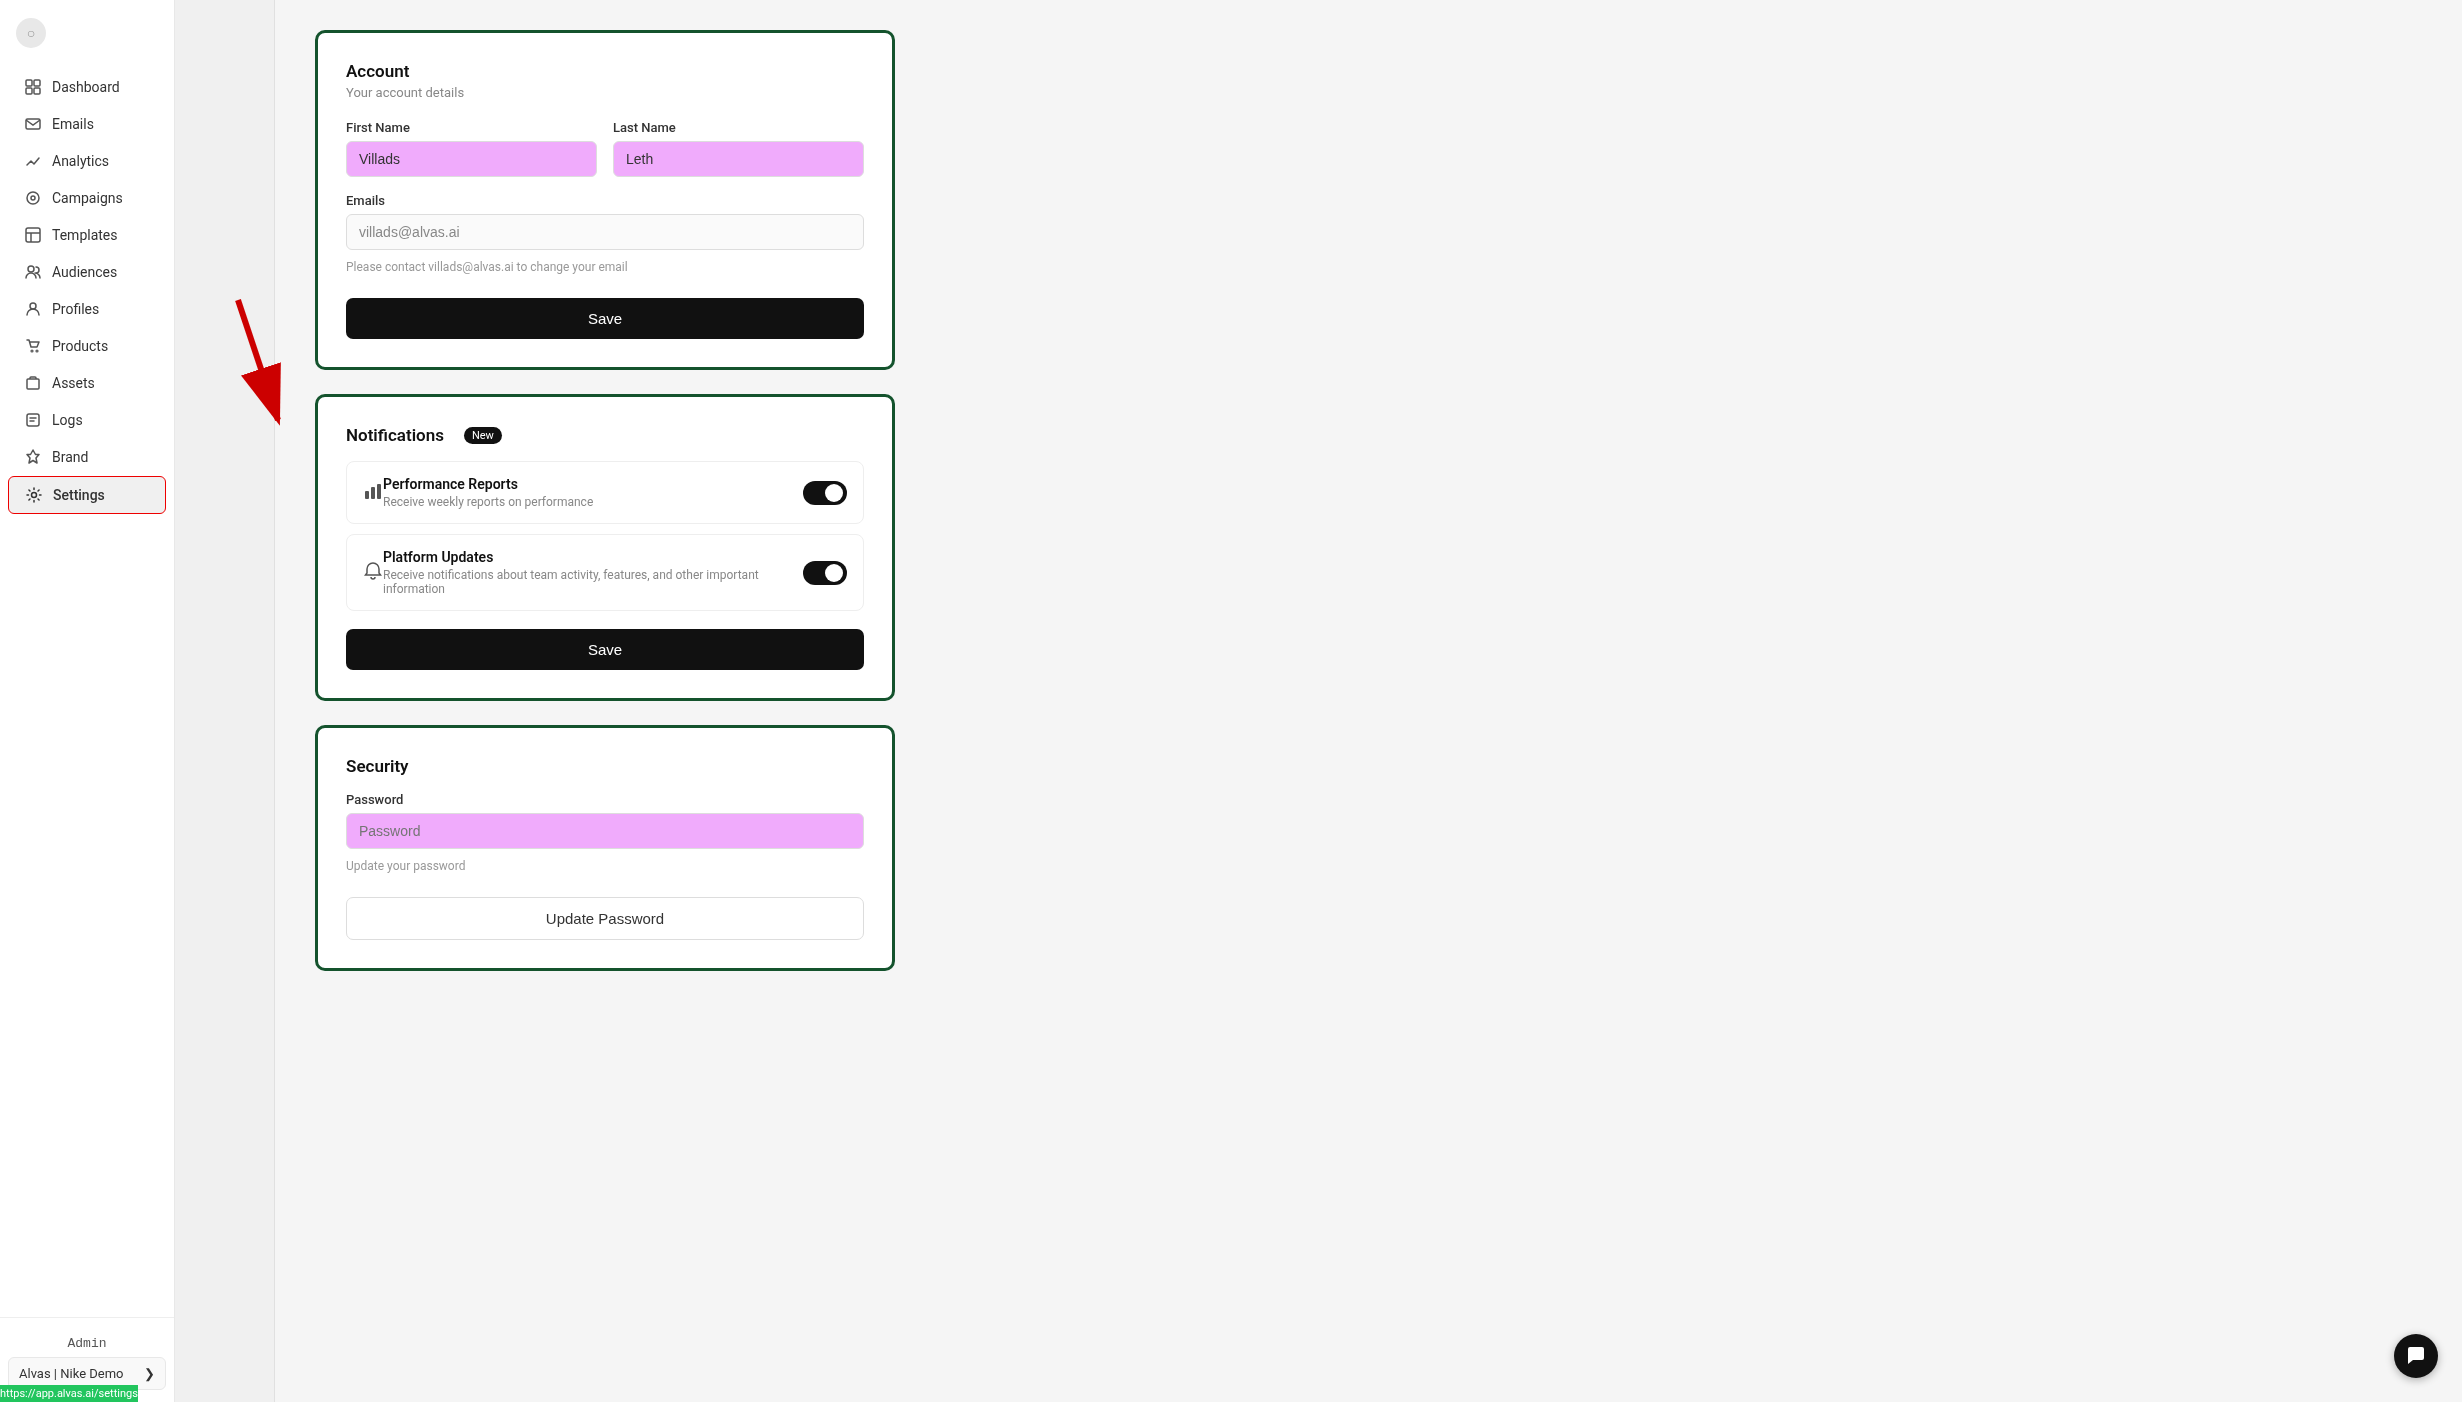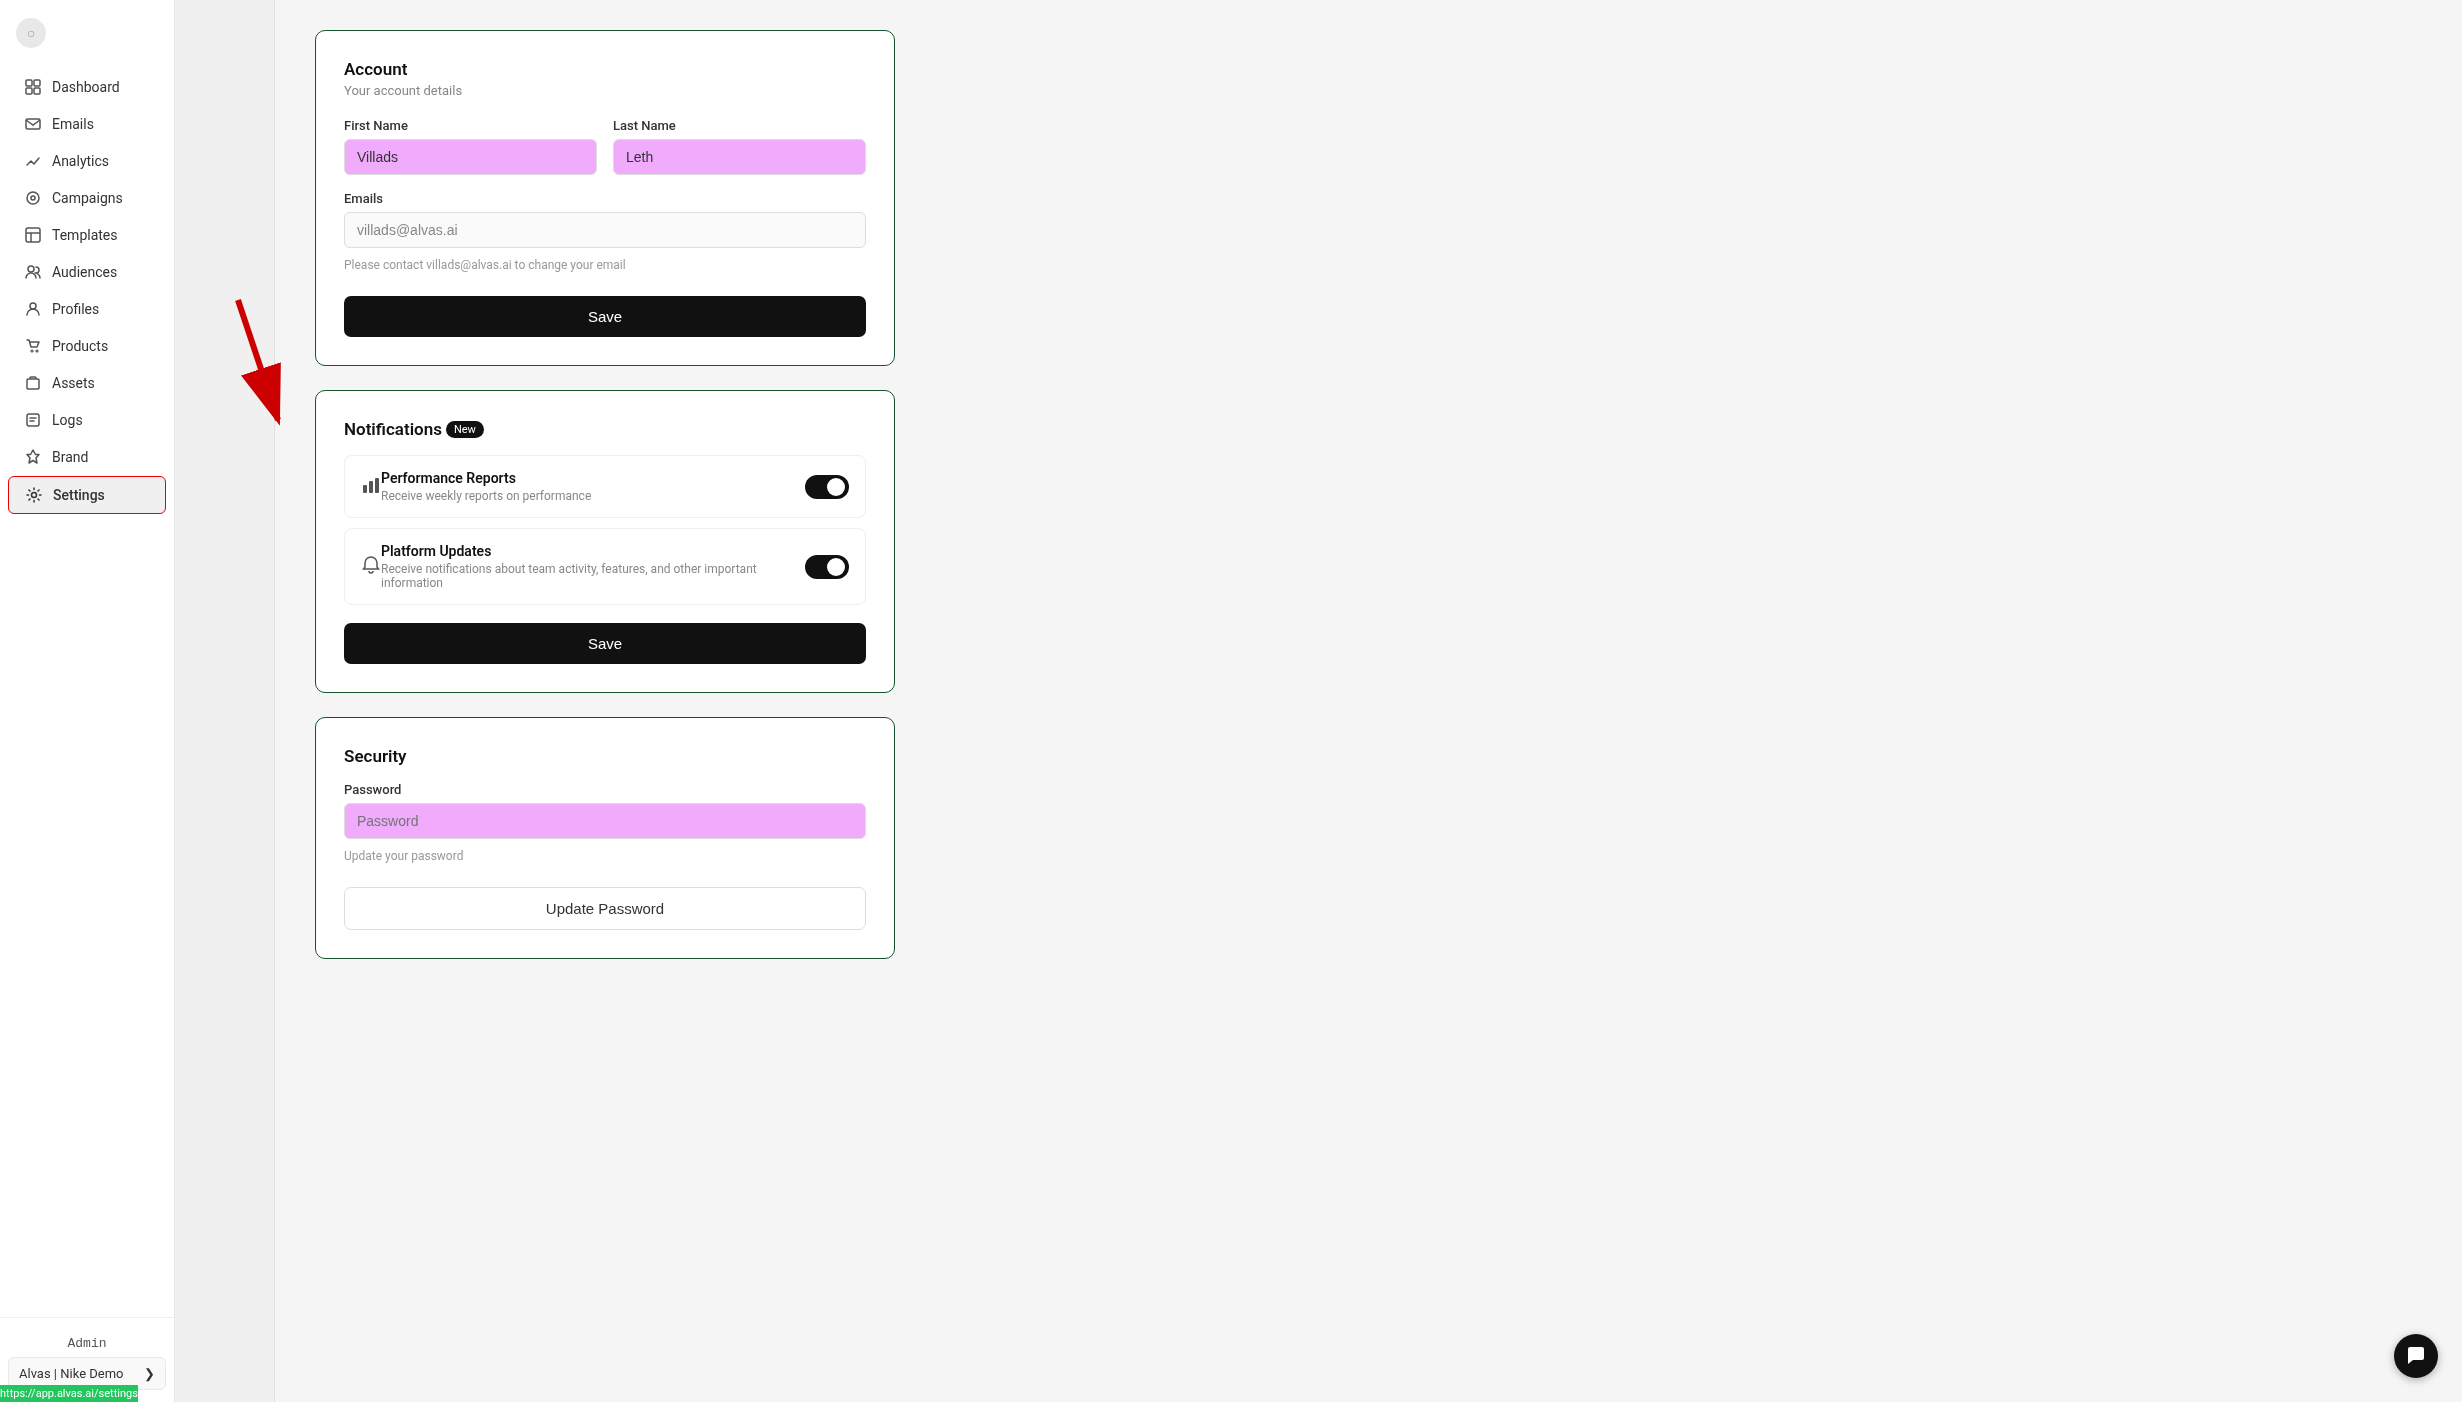--- a/index.html
+++ b/index.html
@@ -100,21 +100,21 @@
     .content-area {
       flex: 1;
       overflow-y: auto;
       padding: 30px 40px;
       background: #f5f5f5;
     }
 
     
     .card {
       background: #fff;
-      border: 1px solid #14532d;
+      border: 3px solid #14532d;
       border-radius: 10px;
       padding: 28px;
       margin-bottom: 24px;
       max-width: 580px;
     }
     .card-title {
       font-size: 17px;
       font-weight: 600;
       color: #111;
       margin-bottom: 4px;
@@ -184,21 +184,21 @@
       font-weight: 500;
       cursor: pointer;
       margin-top: 8px;
       text-align: center;
     }
 
     
     .notifications-header {
       display: flex;
       align-items: center;
-      gap: 4px;
+      gap: 20px;
       margin-bottom: 16px;
     }
     .badge-new {
       background: #111;
       color: #fff;
       font-size: 11px;
       padding: 2px 8px;
       border-radius: 20px;
     }
     .notification-item {

